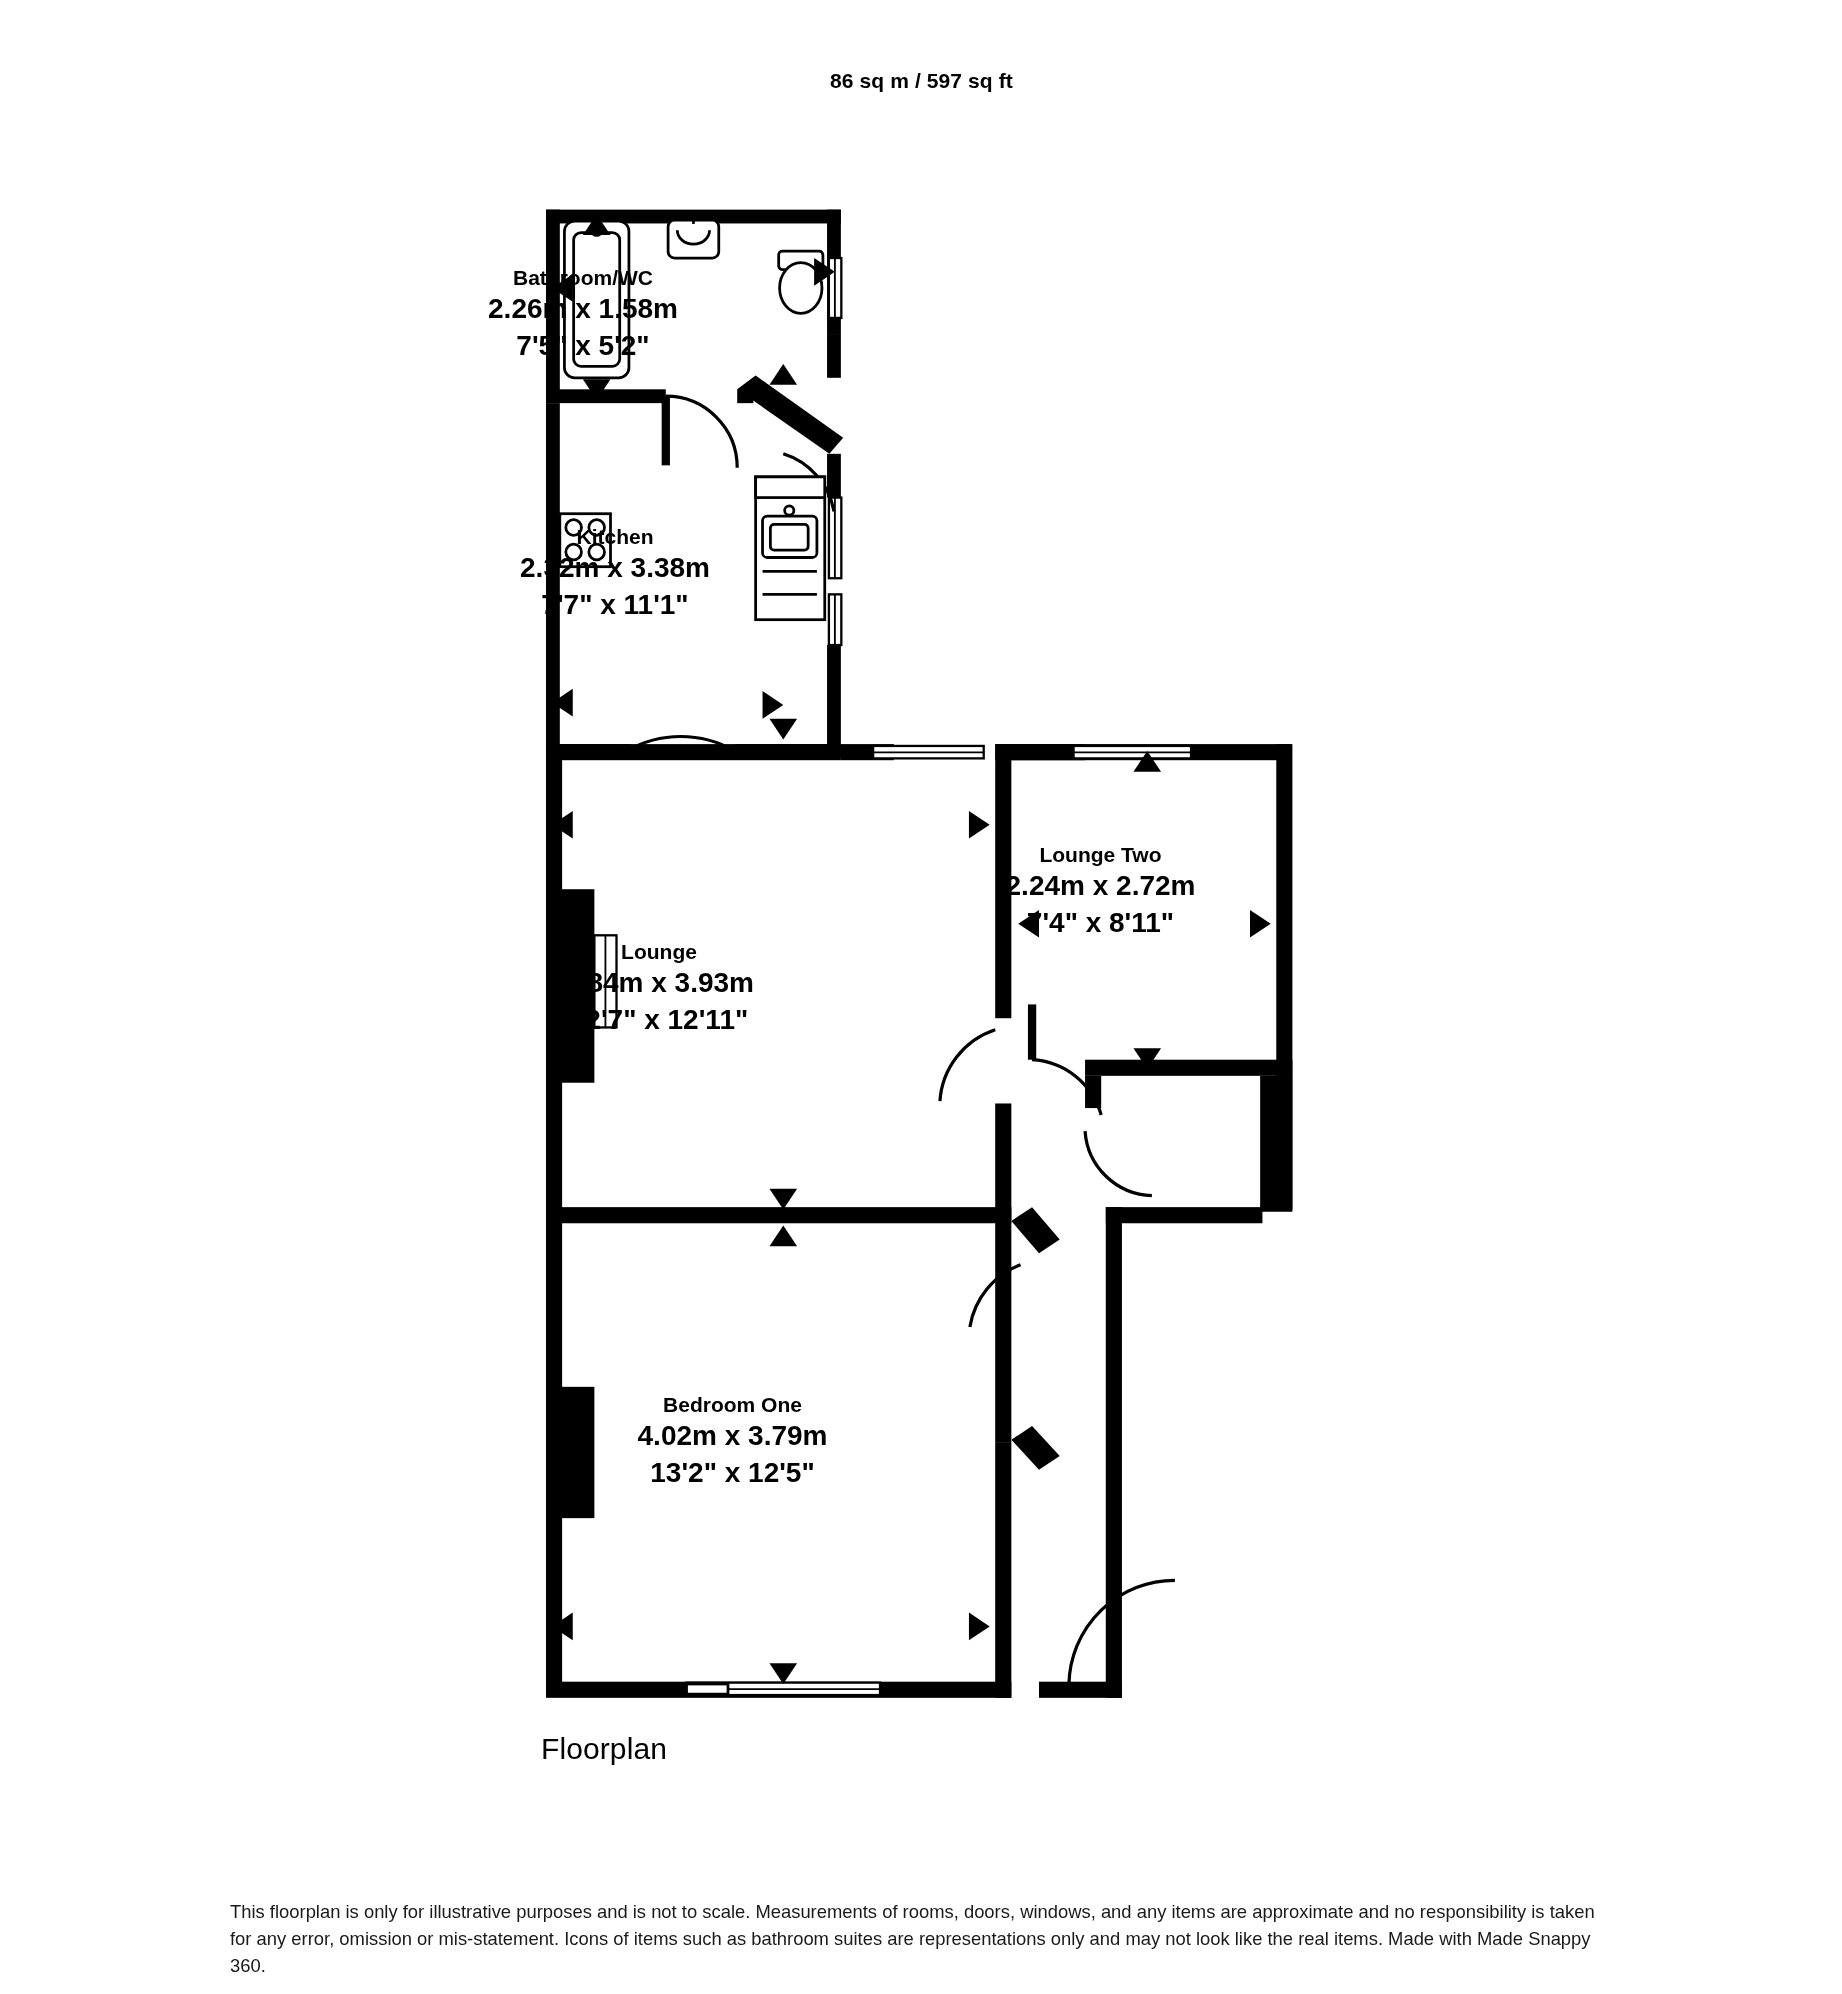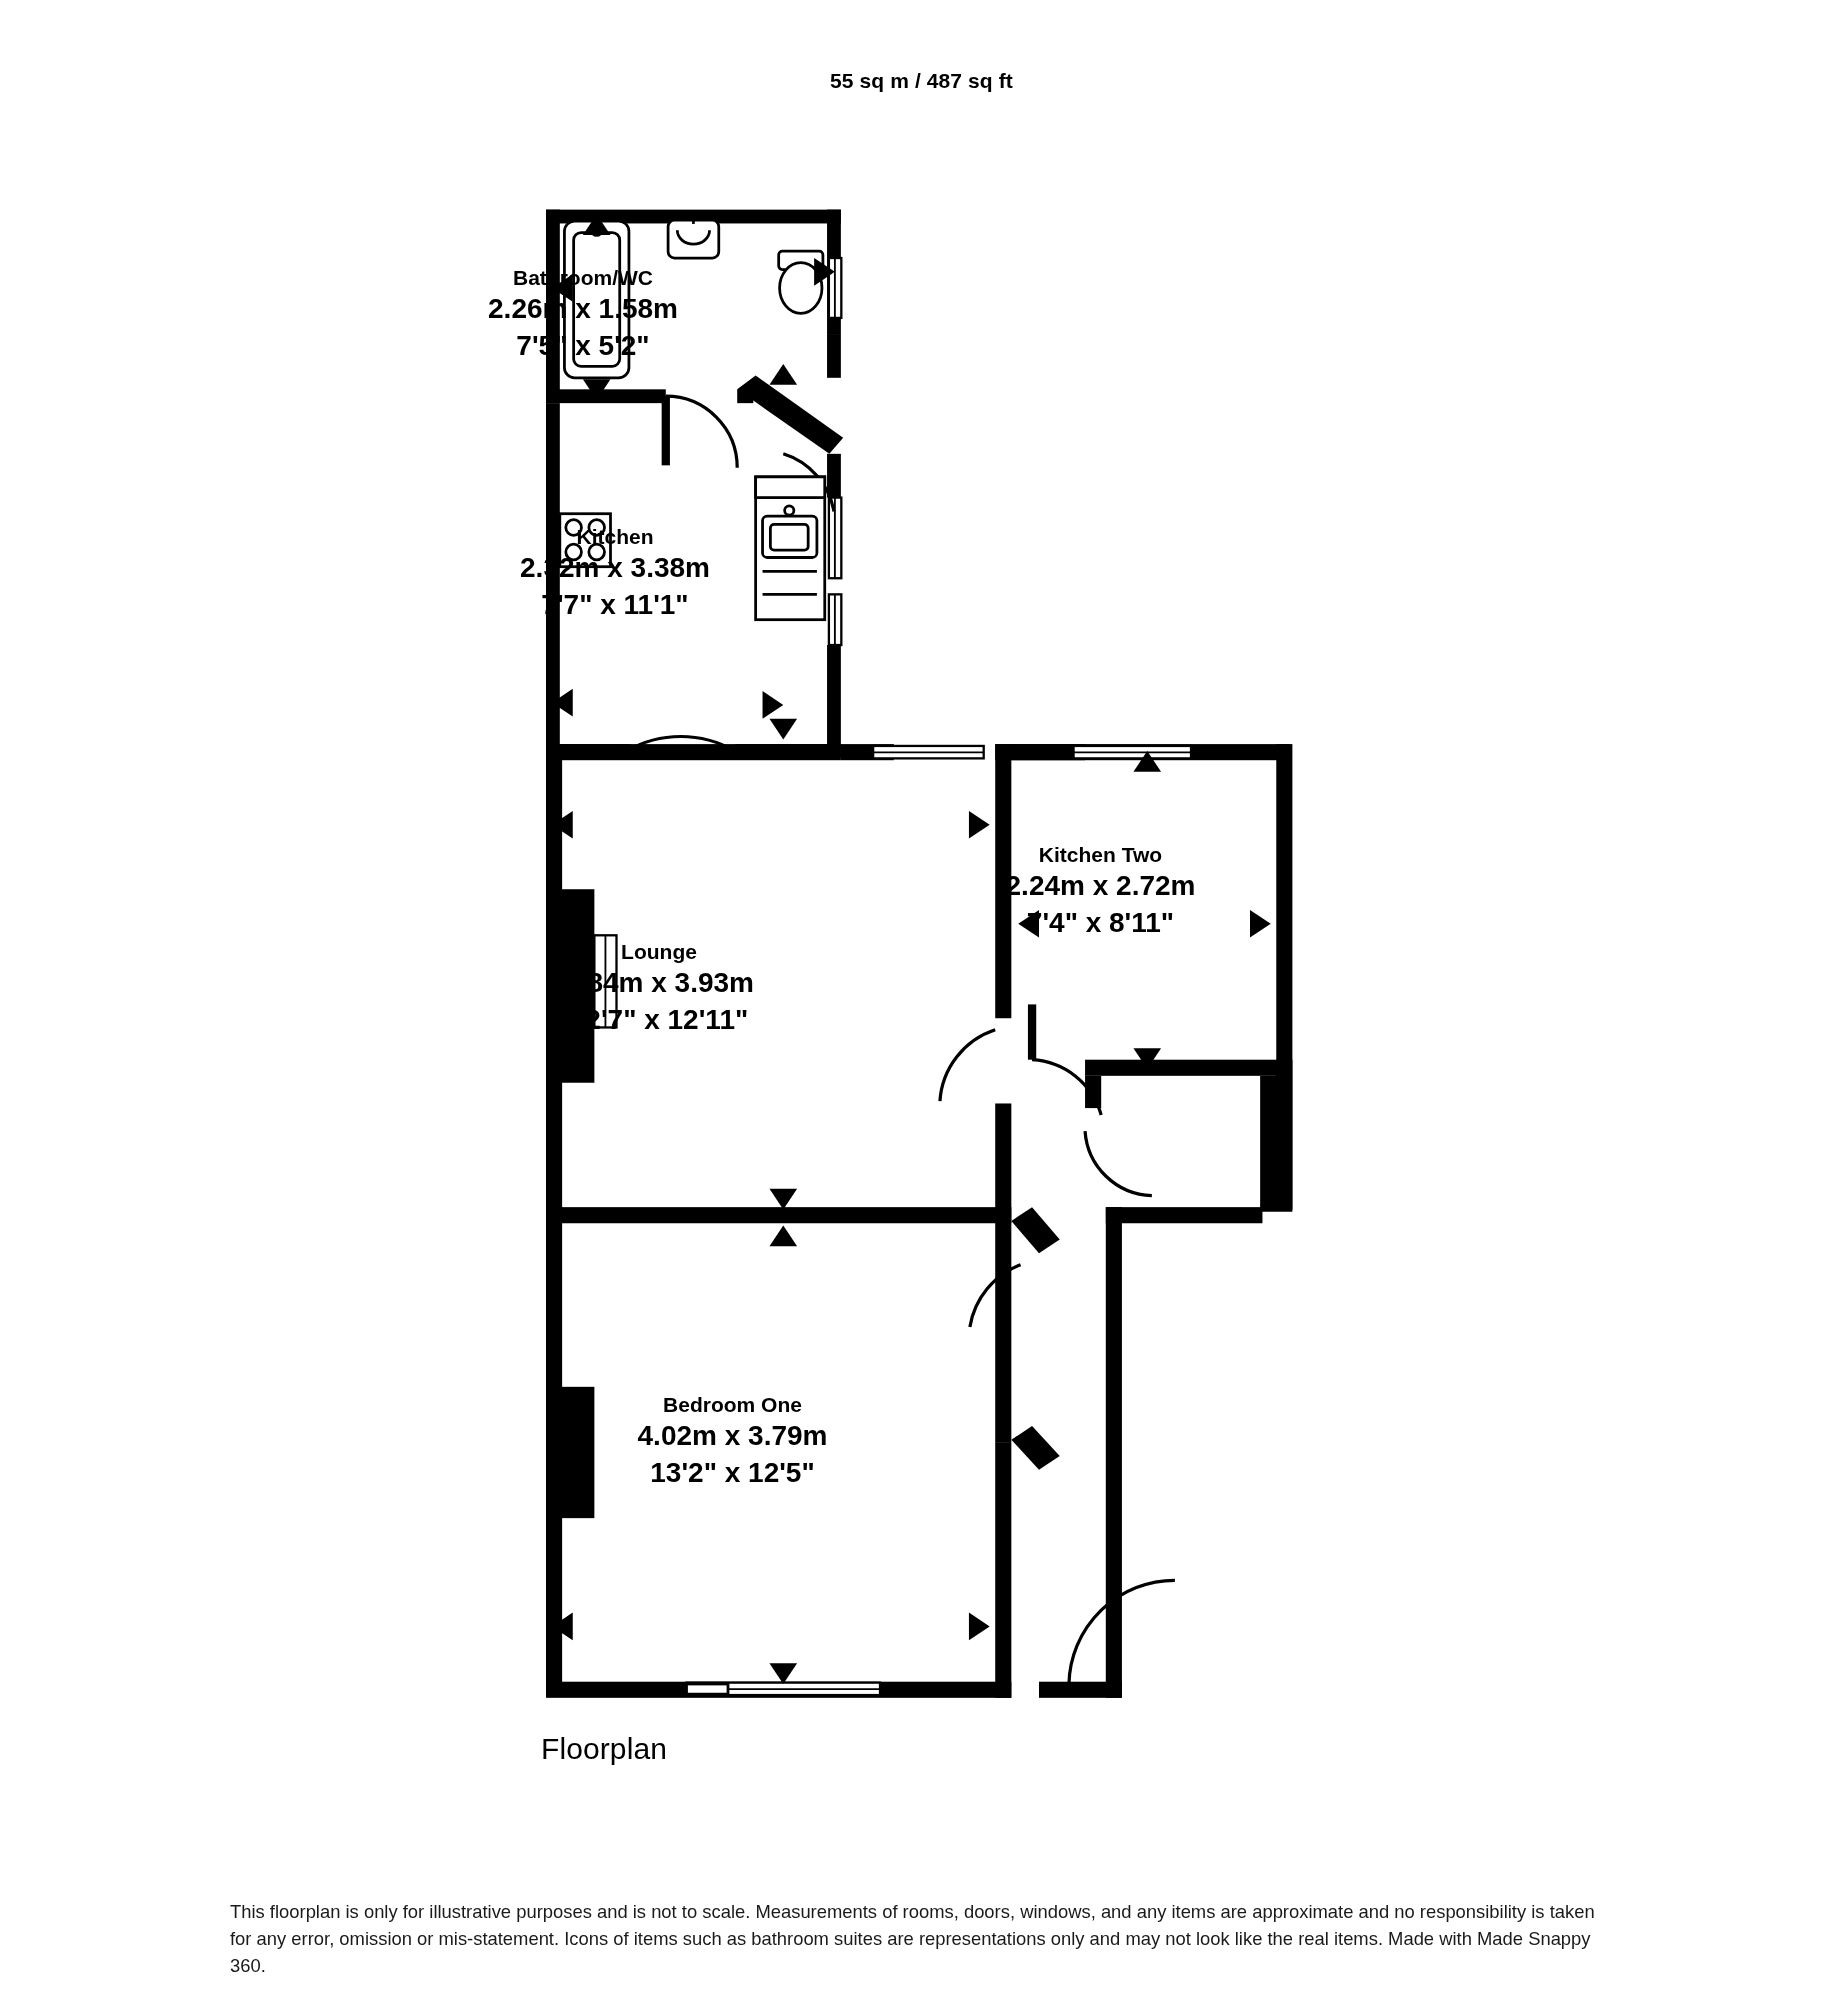--- a/index.html
+++ b/index.html
@@ -81,21 +81,21 @@
     width: 1382px;
     font-size: 18.4px;
     line-height: 1.48;
     color: #1a1a1a;
   }
 </style>
 </head>
 <body>
 
 <div class="header">
-  <div class="line l2">55 sq m / 487 sq ft</div>
+  <div class="line l2">86 sq m / 597 sq ft</div>
 </div>
 
 <svg id="plan" viewBox="0 0 4000 4330">
 
   <g fill="#000000">
 
     <rect x="1185" y="455" width="640" height="30"></rect>
 
     <rect x="1185" y="455" width="30" height="420"></rect>
 
@@ -328,21 +328,21 @@
   <div class="dim">7'7" x 11'1"</div>
 </div>
 
 <div class="room-label rl-lounge">
   <div class="name">Lounge</div>
   <div class="dim">3.84m x 3.93m</div>
   <div class="dim">12'7" x 12'11"</div>
 </div>
 
 <div class="room-label rl-bed2">
-  <div class="name">Kitchen Two</div>
+  <div class="name">Lounge Two</div>
   <div class="dim">2.24m x 2.72m</div>
   <div class="dim">7'4" x 8'11"</div>
 </div>
 
 <div class="room-label rl-bed1">
   <div class="name">Bedroom One</div>
   <div class="dim">4.02m x 3.79m</div>
   <div class="dim">13'2" x 12'5"</div>
 </div>
 

